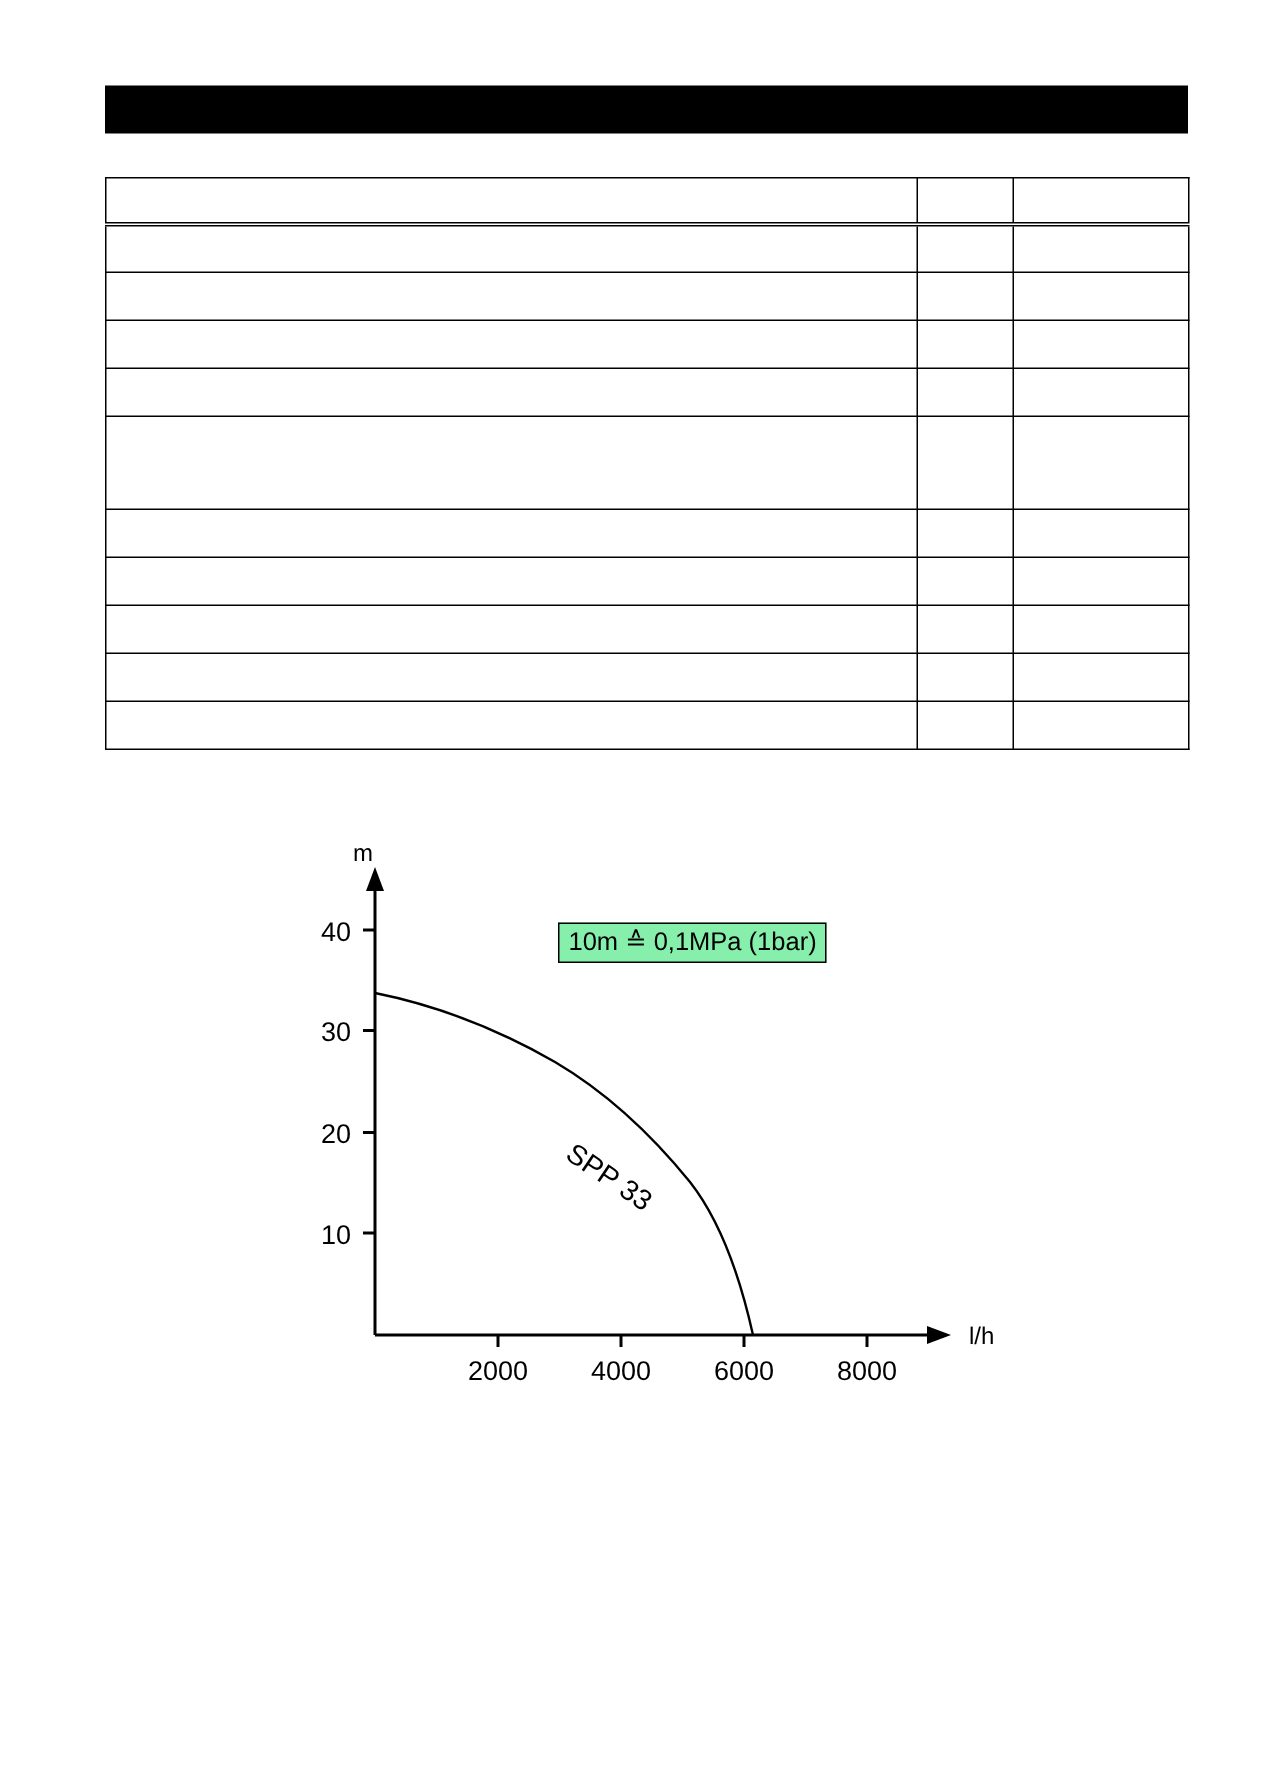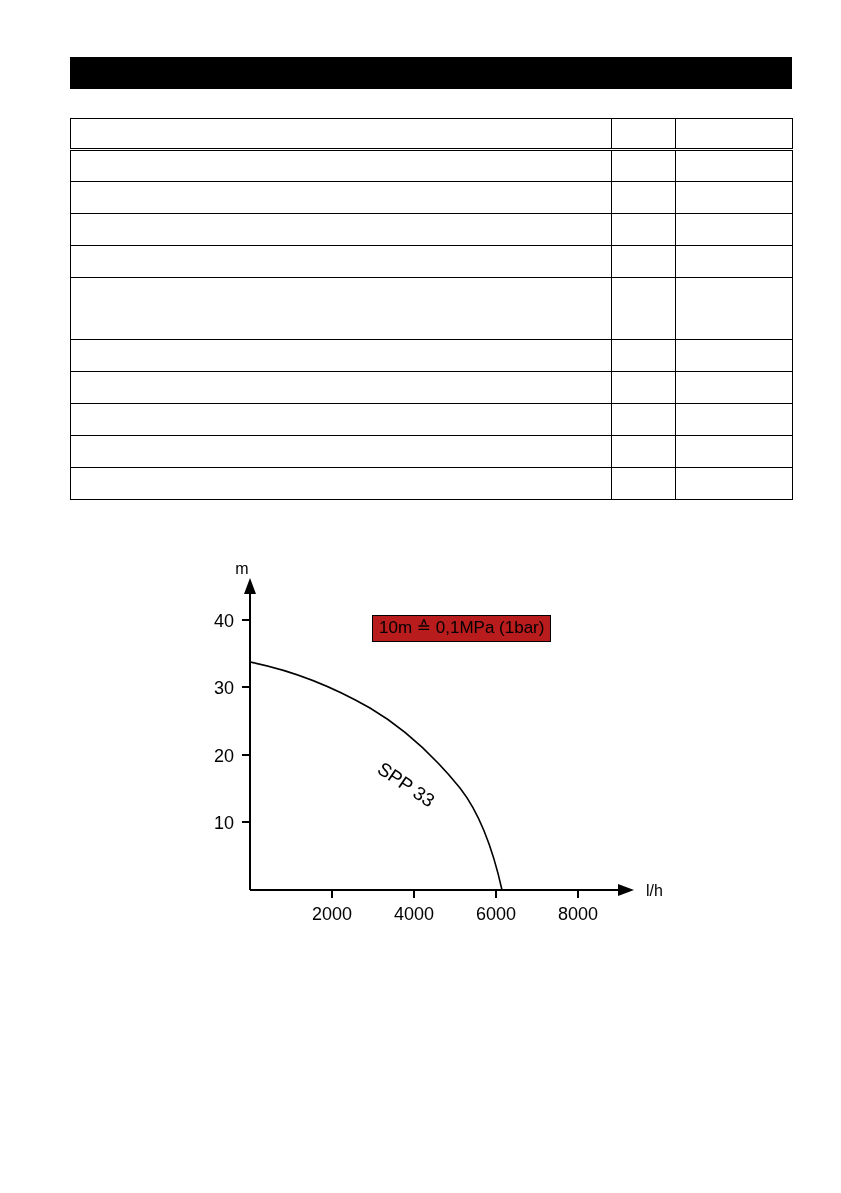--- a/index.html
+++ b/index.html
@@ -66,21 +66,21 @@
     display: block;
   }
   .note-box {
     position: absolute;
     left: 192px;
     top: 55px;
     border: 1px solid #000000;
     padding: 2px 6px 3px 6px;
     font-size: 17px;
     line-height: 20px;
-    background: #b91c1c;
+    background: #86efac;
     white-space: nowrap;
   }
   .axis-label {
     font-size: 16px;
   }
   .tick-label {
     font-size: 18px;
   }
   .curve-label {
     font-size: 19px;

